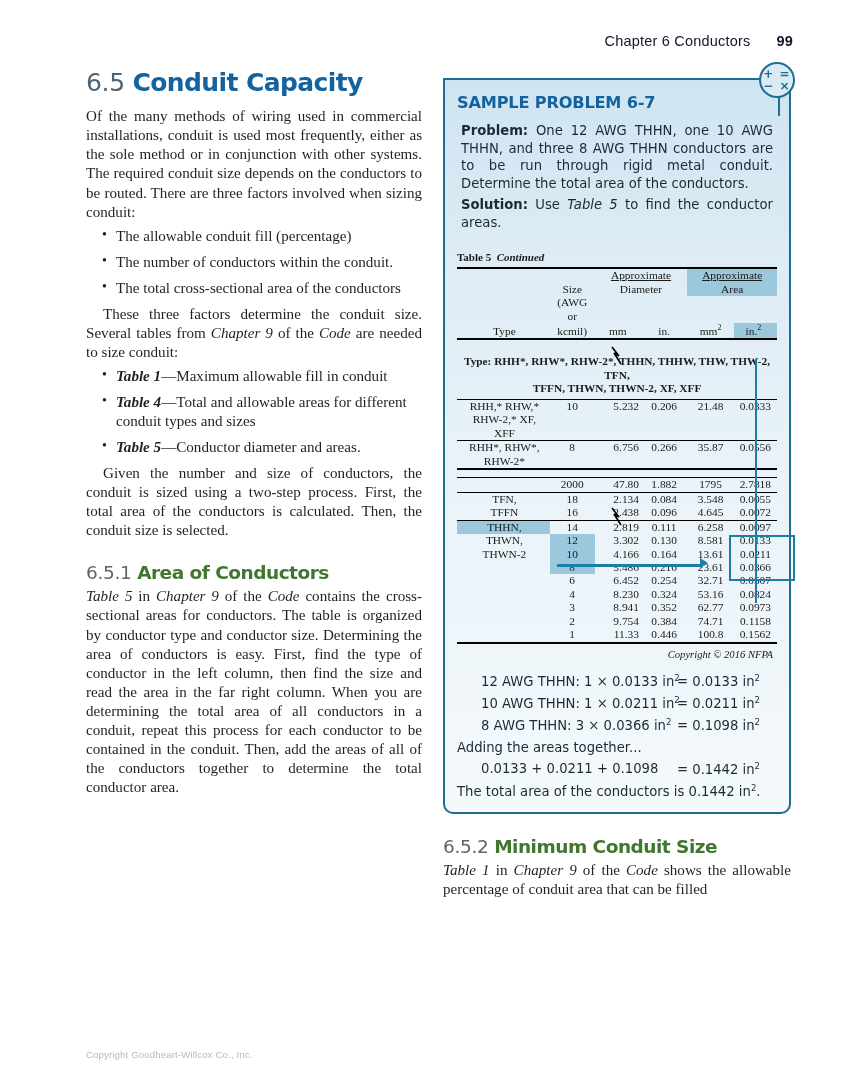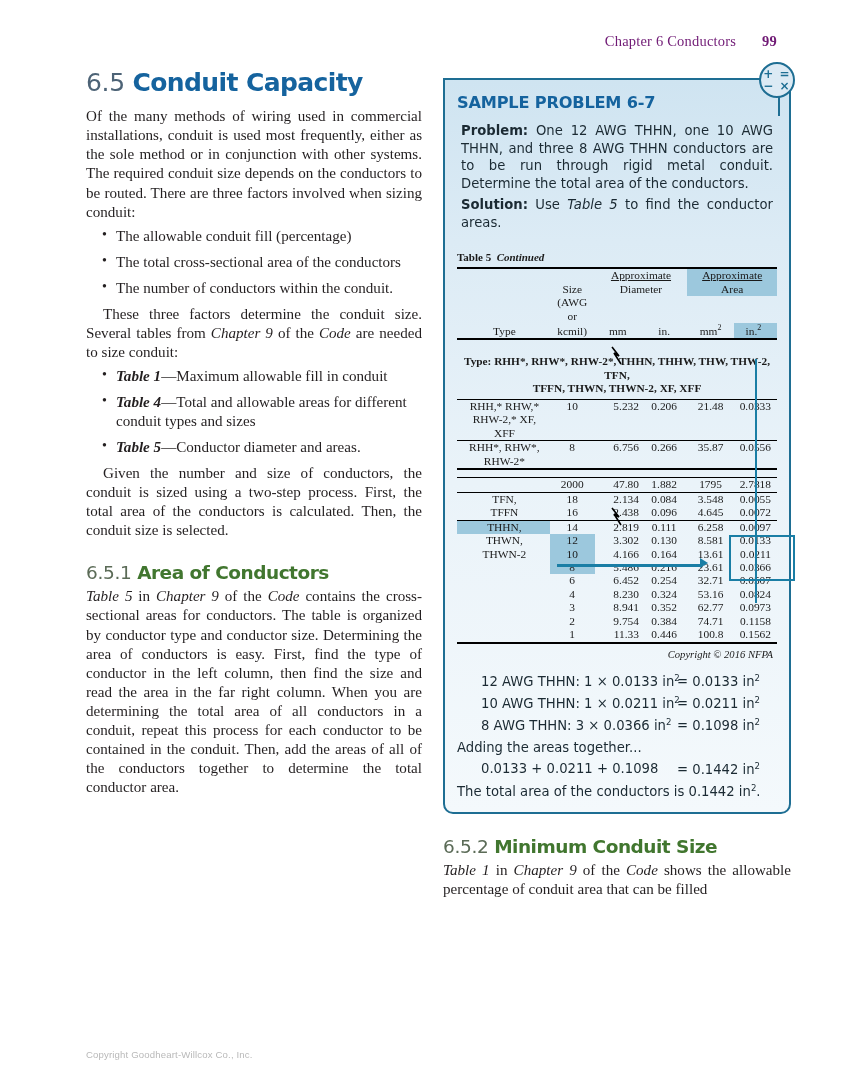--- a/index.html
+++ b/index.html
@@ -13,24 +13,24 @@
     position: relative;
     font-family: "Liberation Serif", serif;
     color: #1a1a1a;
     overflow: hidden;
   }
 
   
   .running-head {
     position: absolute;
     top: 33px;
-    right: 72px;
-    font-family: Liberation Serif, serif;
+    right: 56px;
+    font-family: Liberation Sans, sans-serif;
     font-size: 14.5px;
-    color: #701a75;
+    color: #0f172a;
     letter-spacing: .2px;
   }
   .running-head .chap { margin-right: 26px; }
   .running-head .pageno { font-weight: bold; font-size: 14.5px; }
 
   
   .col-left {
     position: absolute;
     left: 86px;
     top: 70px;
@@ -301,22 +301,22 @@
 
   <h1 class="head1">
     <span class="num">6.5</span>
     <span class="txt">Conduit Capacity</span>
   </h1>
 
   <p class="body">Of the many methods of wiring used in commercial installations, conduit is used most frequently, either as the sole method or in conjunction with other systems. The required conduit size depends on the conductors to be routed. There are three factors involved when sizing conduit:</p>
 
   <ul class="bullets">
     <li>The allowable conduit fill (percentage)</li>
+    <li>The number of conductors within the conduit.</li>
     <li>The total cross-sectional area of the conductors</li>
-    <li>The number of conductors within the conduit.</li>
   </ul>
 
   <p class="body indent"><span>These three factors determine the conduit size. Several tables from </span><span class="ital">Chapter 9</span><span> of the </span><span class="ital">Code</span><span> are needed to size conduit:</span></p>
 
   <ul class="bullets">
     <li><span class="bital">Table 1</span><span>—Maximum allowable fill in conduit</span></li>
     <li><span class="bital">Table 4</span><span>—Total and allowable areas for different conduit types and sizes</span></li>
     <li><span class="bital">Table 5</span><span>—Conductor diameter and areas.</span></li>
   </ul>
 

